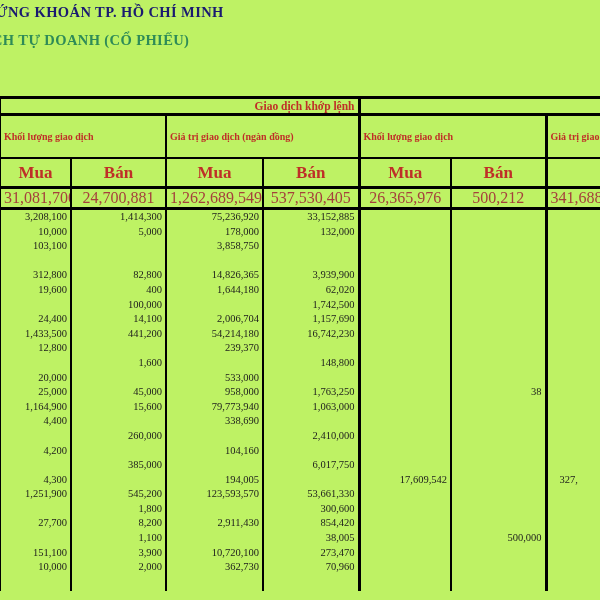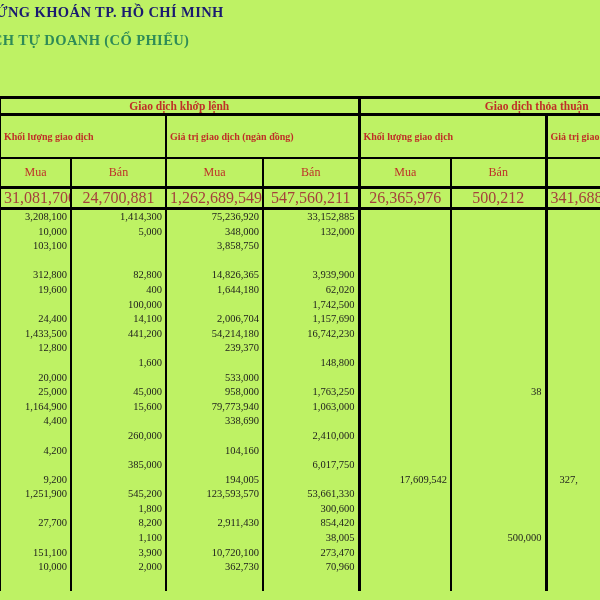--- a/index.html
+++ b/index.html
@@ -8,25 +8,25 @@
   .title1{position:absolute;top:4px;left:-4px;white-space:nowrap;
           font-size:14.5px;font-weight:bold;letter-spacing:.4px;color:#1a1a70;}
   .title2{position:absolute;top:32px;left:-8px;white-space:nowrap;
           font-size:14.5px;font-weight:bold;letter-spacing:.4px;color:#2e8b57;}
   table.rpt{position:absolute;top:96px;left:-1px;width:714px;
             border-collapse:collapse;table-layout:fixed;}
   table.rpt td{border-left:2px solid #000;border-right:2px solid #000;
                padding:0 3px;overflow:hidden;white-space:nowrap;
                font-size:10.5px;color:#1c1c1c;}
   tr.h1 td{height:14px;border-top:3px solid #000;border-bottom:3px solid #000;
-           text-align:center;font-weight:bold;font-size:11.5px;color:#bf2f28;}
+           text-align:right;font-weight:bold;font-size:11.5px;color:#bf2f28;}
   tr.h2 td{height:41px;border-bottom:2px solid #000;text-align:left;
            font-weight:bold;font-size:10px;color:#bf2f28;margin-top:8px;}
   tr.h3 td{height:27px;border-bottom:3px solid #000;text-align:center;
-           font-weight:normal;font-size:12px;color:#bf2f28;}
+           font-weight:bold;font-size:17px;color:#bf2f28;}
   tr.sum td{height:17px;border-bottom:3px solid #000;text-align:center;
             font-size:16px;color:#a5403c;margin-left:22px;}
   tr.dr td{height:14.6px;border-top:0;border-bottom:0;text-align:right;
            line-height:14.6px;}
   tr.dr td.c7{text-align:left;padding-left:12px;}
   tr.sum td.c7{text-align:left;padding-left:3px;}
   tr.fill td{height:16px;border-top:0;border-bottom:0;}
   .thickL{border-left-width:3px !important;}
 </style>
 </head>
@@ -64,38 +64,38 @@
         <td>Mua</td>
         <td>Bán</td>
         <td class="thickL">Mua</td>
         <td>Bán</td>
         <td class="thickL">Mua</td>
       </tr>
       <tr class="sum">
         <td class="c1">31,081,700</td>
         <td class="c2">24,700,881</td>
         <td class="c3">1,262,689,549</td>
-        <td class="c4">547,560,211</td>
+        <td class="c4">537,530,405</td>
         <td class="c5 thickL">26,365,976</td>
         <td class="c6">500,212</td>
         <td class="c7 thickL">341,688</td>
       </tr>
     <tr class="dr">
           <td class="c1">3,208,100</td>
           <td class="c2">1,414,300</td>
           <td class="c3">75,236,920</td>
           <td class="c4">33,152,885</td>
           <td class="c5 thickL"></td>
           <td class="c6"></td>
           <td class="c7 thickL"></td>
         </tr>
         <tr class="dr">
           <td class="c1">10,000</td>
           <td class="c2">5,000</td>
-          <td class="c3">348,000</td>
+          <td class="c3">178,000</td>
           <td class="c4">132,000</td>
           <td class="c5 thickL"></td>
           <td class="c6"></td>
           <td class="c7 thickL"></td>
         </tr>
         <tr class="dr">
           <td class="c1">103,100</td>
           <td class="c2"></td>
           <td class="c3">3,858,750</td>
           <td class="c4"></td>
@@ -232,21 +232,21 @@
         <tr class="dr">
           <td class="c1"></td>
           <td class="c2">385,000</td>
           <td class="c3"></td>
           <td class="c4">6,017,750</td>
           <td class="c5 thickL"></td>
           <td class="c6"></td>
           <td class="c7 thickL"></td>
         </tr>
         <tr class="dr">
-          <td class="c1">9,200</td>
+          <td class="c1">4,300</td>
           <td class="c2"></td>
           <td class="c3">194,005</td>
           <td class="c4"></td>
           <td class="c5 thickL">17,609,542</td>
           <td class="c6"></td>
           <td class="c7 thickL">327,</td>
         </tr>
         <tr class="dr">
           <td class="c1">1,251,900</td>
           <td class="c2">545,200</td>

